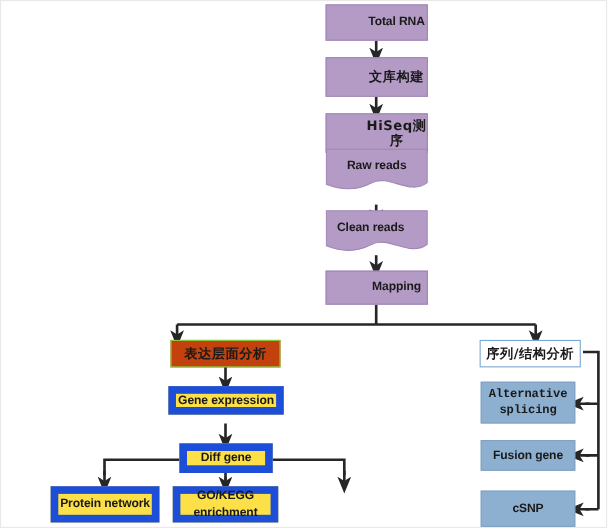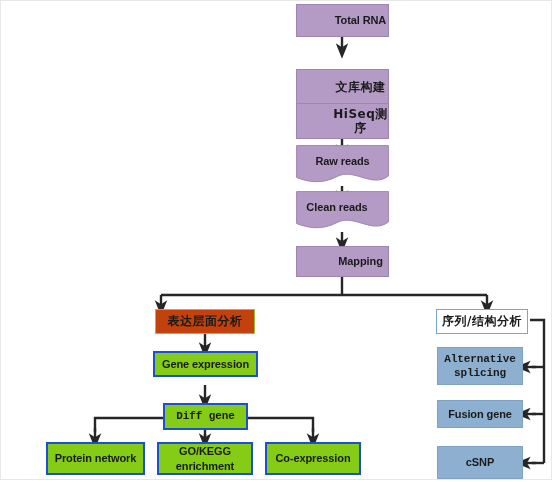--- a/index.html
+++ b/index.html
@@ -45,22 +45,22 @@
     color: #1a1a1a;
     line-height: 1.18;
     letter-spacing: -0.1px;
   }
   .purple {
     background: #b49bc6;
     border: 1px solid #9f85b4;
     padding-left: 36px;
   }
   .green-fill {
-    background: #84cc16;
-    border: 2px solid #1d4ed8;
+    background: #fde047;
+    border: 7px solid #1d4ed8;
   }
   .green-outline {
     background: #c2410c;
     border: 1.5px solid #8cc63f;
   }
   .blue-fill {
     background: #8dafd0;
     border: 1px solid #7fa2c6;
   }
   .blue-outline {
@@ -149,29 +149,29 @@
       <line x1="536" y1="367" x2="523" y2="367"></line>
       <line x1="536" y1="414" x2="523" y2="414"></line>
       <line x1="536" y1="463" x2="523" y2="463"></line>
     </g>
   </svg>
 
   <div class="node purple" style="left:296px; top:4px; width:93px; height:33px;">
     <span>Total RNA</span>
   </div>
 
-  <div class="node purple cjk" style="left:296px; top:52px; width:93px; height:36px;margin-top:17px;">
+  <div class="node purple cjk" style="left:296px; top:52px; width:93px; height:36px;">
     <span>文库构建</span>
   </div>
 
   <div class="node purple cjk" style="left:296px; top:103px; width:93px; height:36px;">
     <span>HiSeq测序</span>
   </div>
 
-  <div class="doc" style="left:296px; top:145px; width:93px; height:42px;">
+  <div class="doc" style="left:296px; top:135px; width:93px; height:42px;">
     <svg width="93" height="42" viewBox="0 0 93 42" xmlns="http://www.w3.org/2000/svg">
       <path d="M0.6,0.6 H92.4 V31 C76,43.5 58,22.5 41,31.5 C26,39.5 12,37 0.6,32.5 Z" fill="#b49bc6" stroke="#9f85b4" stroke-width="1"></path>
     </svg>
     <div class="doc-label">Raw reads</div>
   </div>
 
   <div class="doc" style="left:296px; top:191px; width:82px; height:42px;">
     <svg width="93" height="42" viewBox="0 0 93 42" xmlns="http://www.w3.org/2000/svg">
       <path d="M0.6,0.6 H92.4 V31 C76,43.5 58,22.5 41,31.5 C26,39.5 12,37 0.6,32.5 Z" fill="#b49bc6" stroke="#9f85b4" stroke-width="1"></path>
     </svg>
@@ -183,38 +183,35 @@
   </div>
 
   <div class="node green-outline cjk" style="left:155px; top:309px; width:100px; height:25px;">
     <span>表达层面分析</span>
   </div>
 
   <div class="node green-fill" style="left:153px; top:351px; width:105px; height:26px;">
     <span>Gene expression</span>
   </div>
 
-  <div class="node green-fill" style="left:163px; top:403px; width:85px; height:27px;font-family:Liberation Mono, monospace;">
+  <div class="node green-fill" style="left:163px; top:403px; width:85px; height:27px;">
     <span>Diff gene</span>
   </div>
 
   <div class="node green-fill" style="left:46px; top:442px; width:99px; height:33px;">
     <span>Protein network</span>
   </div>
 
   <div class="node green-fill two-line" style="left:157px; top:442px; width:96px; height:33px;">
     <div>
       <div>GO/KEGG</div>
       <div>enrichment</div>
     </div>
   </div>
 
-  <div class="node green-fill" style="left:265px; top:442px; width:96px; height:33px;">
-    <span>Co-expression</span>
-  </div>
 
   <div class="node blue-outline cjk" style="left:436px; top:309px; width:92px; height:25px;">
     <span>序列/结构分析</span>
   </div>
 
   <div class="node blue-fill two-line" style="left:437px; top:347px; width:86px; height:38px;font-family:Liberation Mono, monospace;">
     <div>
       <div>Alternative</div>
       <div>splicing</div>
     </div>

